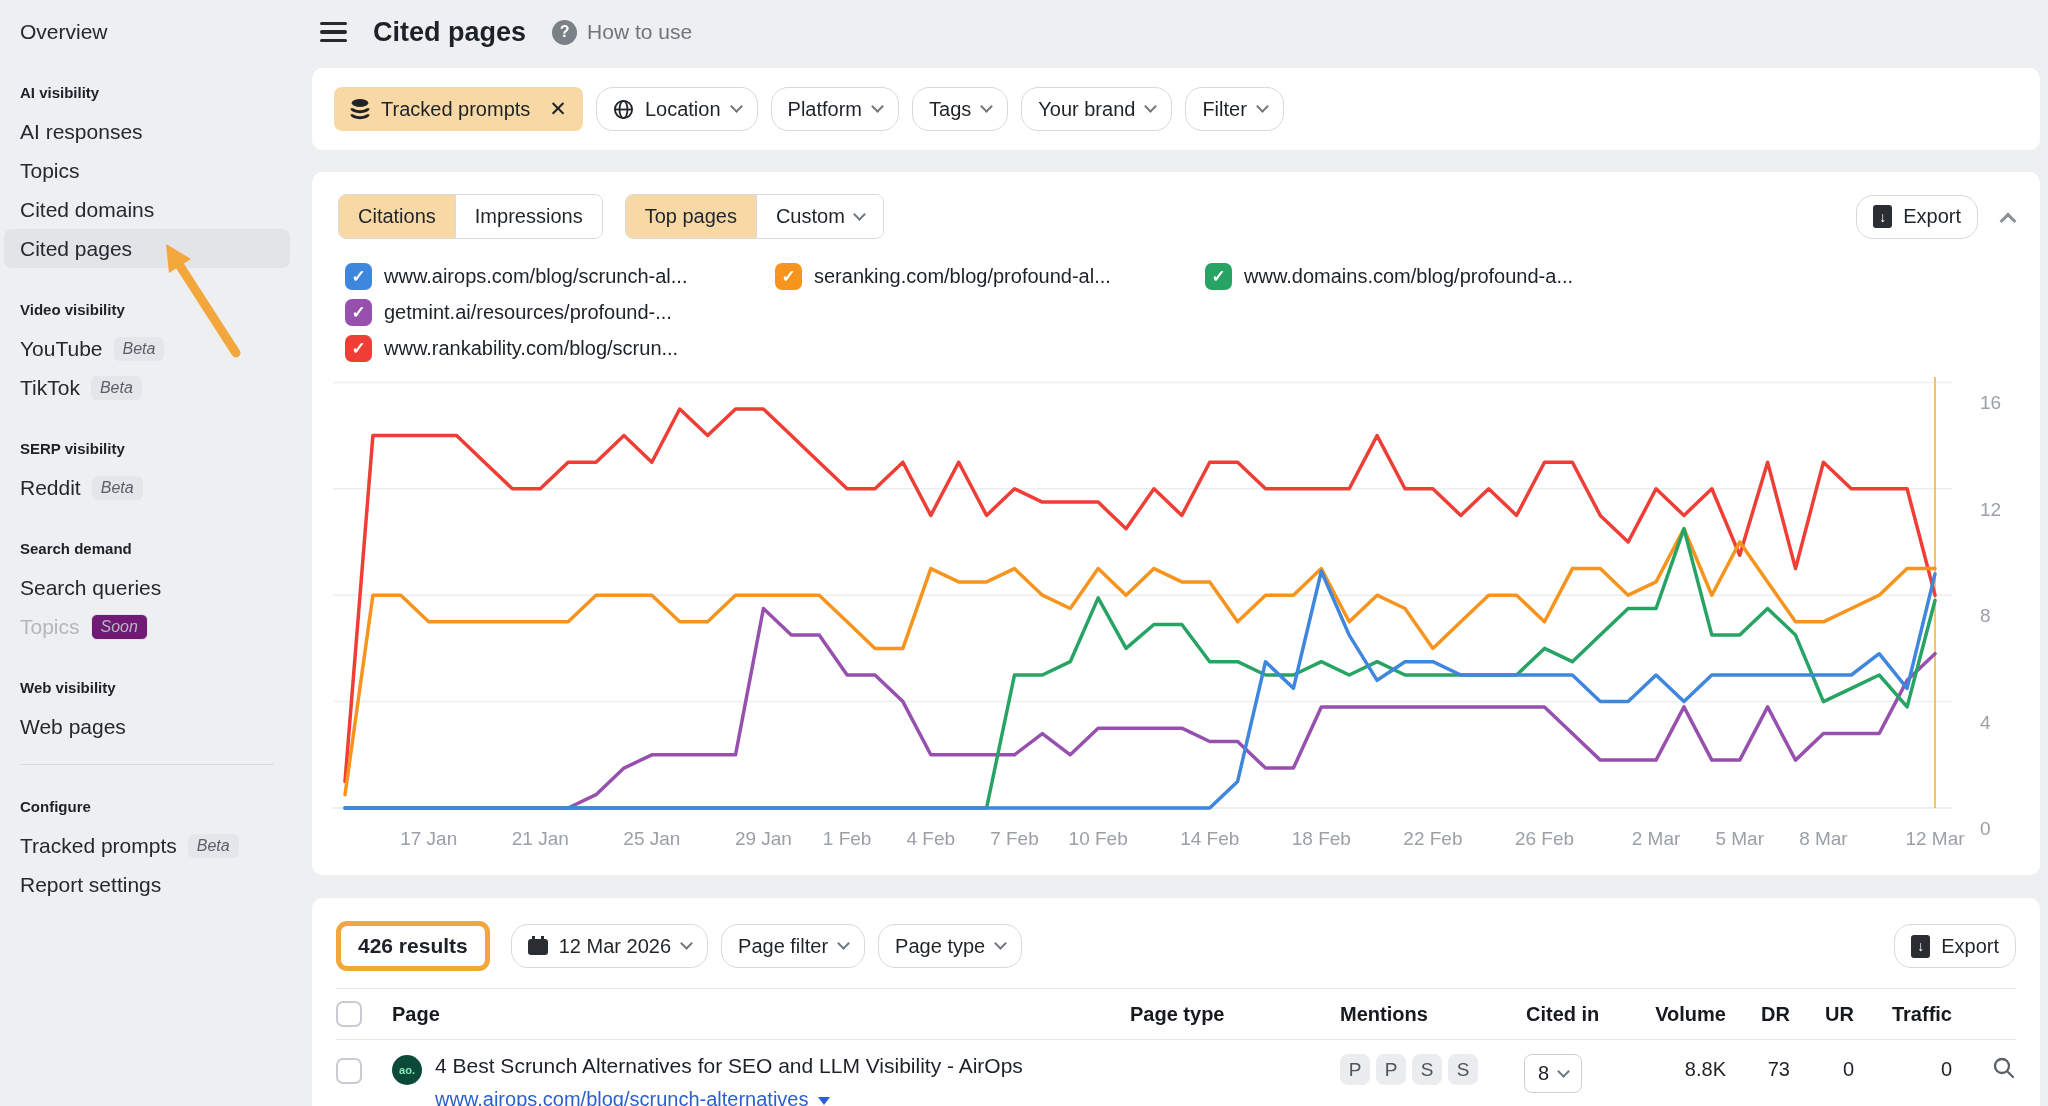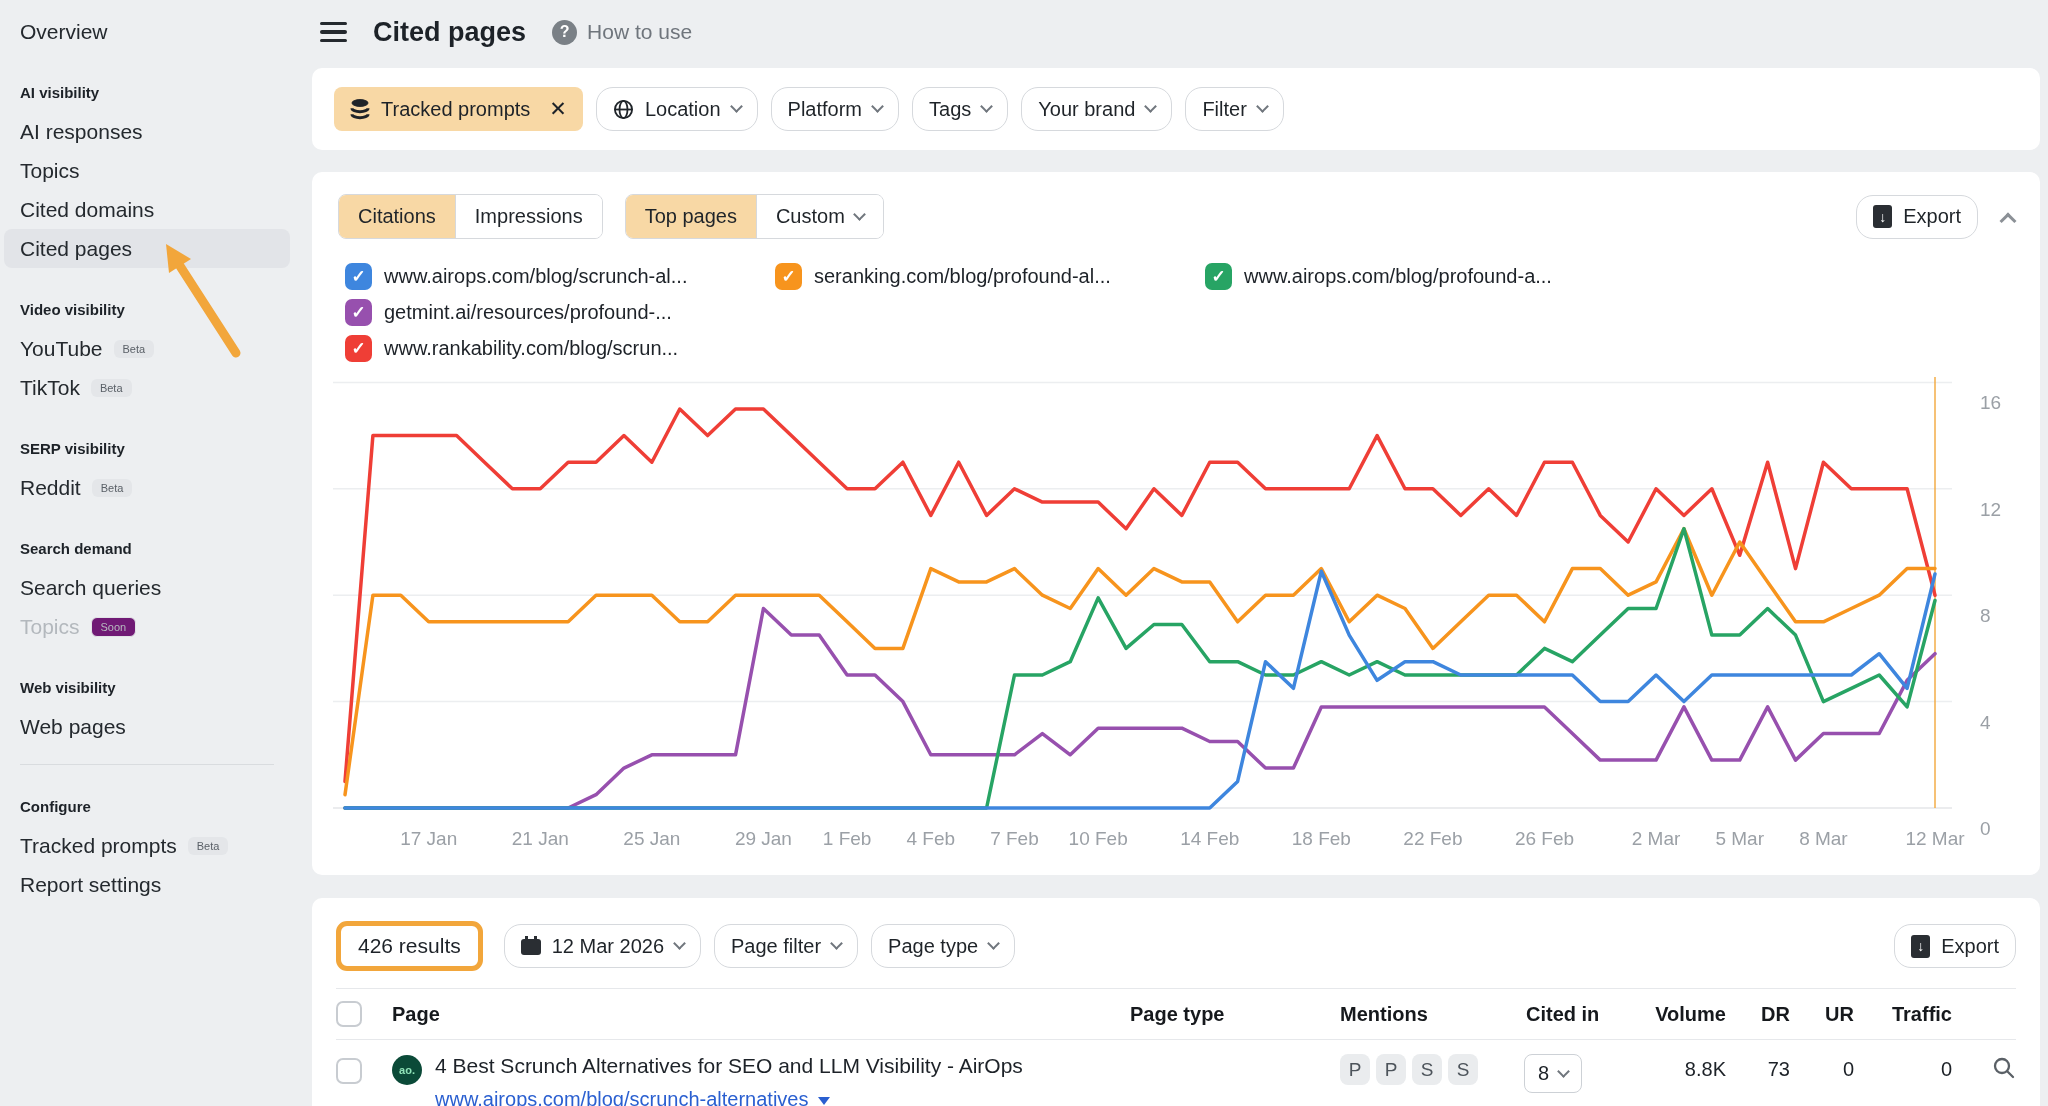--- a/index.html
+++ b/index.html
@@ -8,21 +8,21 @@
   .app { display:flex; width:2048px; height:1106px; }
 
   
   .sidebar { width:312px; flex:none; padding:12px 22px 0 2px; position:relative; }
   .side-item { height:39px; display:flex; align-items:center; padding:0 16px; margin-left:2px;
                border-radius:8px; font-size:21px; color:#24292E; cursor:pointer; white-space:nowrap; }
   .side-item.selected { background:#E2E4E8; }
   .side-item.disabled { color:#B3B8BD; }
   .side-header { height:39px; display:flex; align-items:center; padding:0 16px; margin:22px 0 0 2px;
                  font-size:15px; font-weight:bold; color:#1D2228; white-space:nowrap; }
-  .badge { background:#E4E6E9; color:#595F66; font-size:11px; padding:3px 9px; border-radius:6px; margin-left:11px; }
+  .badge { background:#E4E6E9; color:#595F66; font-size:16px; padding:3px 9px; border-radius:6px; margin-left:11px;font-style:italic; }
   .badge.soon { background:#701a75; border:1px solid #E2E4E7; color:#B6BABF; }
   .side-divider { border-top:1px solid #D9DCDF; margin:18px 16px 0 18px; }
   .arrow-annot { position:absolute; left:128px; top:228px; z-index:5; pointer-events:none; }
 
   
   .main { flex:1; padding-right:8px; }
   .topbar { height:64px; display:flex; align-items:center; }
   .hamburger { width:27px; margin:0 0 0 8px; cursor:pointer; }
   .hamburger span { display:block; height:3.5px; background:#24292E; border-radius:2px; margin:5px 0; }
   .page-title { font-size:27px; font-weight:bold; margin-left:26px; }
@@ -60,21 +60,21 @@
   .legend-check { width:27px; height:27px; border-radius:7px; flex:none; color:#fff; font-size:17px; font-weight:bold;
                   display:flex; align-items:center; justify-content:center; }
   .legend-check::after { content:"✓"; }
   .legend-label { font-size:20px; margin-left:12px; white-space:nowrap; overflow:hidden; }
   #chart-svg { position:absolute; left:0; top:170px; font-family:"Liberation Sans",sans-serif; }
 
   
   .results-card { margin-top:23px; height:260px; padding:18px 24px 0 24px; }
   .results-bar { display:flex; align-items:center; gap:13px; height:60px; }
   .annot-box { border:5px solid #F2A63B; border-radius:11px; padding:8px 17px; background:#fff; margin-right:8px; }
-  .results-count { font-size:21px; font-weight:normal; white-space:nowrap; }
+  .results-count { font-size:21px; font-weight:bold; white-space:nowrap; }
   .cal-icon { width:20px; height:20px; position:relative; }
   .cal-icon::before { content:""; position:absolute; left:0; top:3px; width:20px; height:16px; background:#2A2E33; border-radius:3px; }
   .cal-icon::after { content:""; position:absolute; left:4px; top:0; width:3px; height:6px; background:#2A2E33;
                      box-shadow:9px 0 0 #2A2E33; }
   .spacer { flex:1; }
   .tbl { display:grid; grid-template-columns:56px 1fr 210px 170px 112px 104px 64px 64px 98px 64px;
          align-items:center; }
   .thead { border-top:1px solid #E6E8EB; border-bottom:1px solid #E6E8EB; margin-top:12px; height:52px; }
   .th { font-size:20px; font-weight:bold; color:#16191D; white-space:nowrap; }
   .num { text-align:right; }
@@ -222,21 +222,21 @@
         <div class="legend-item">
           <span class="legend-check" style="background: rgb(62, 134, 222);"></span>
           <span class="legend-label">www.airops.com/blog/scrunch-al...</span>
         </div>
         <div class="legend-item">
           <span class="legend-check" style="background: rgb(247, 148, 29);"></span>
           <span class="legend-label">seranking.com/blog/profound-al...</span>
         </div>
         <div class="legend-item">
           <span class="legend-check" style="background: rgb(39, 164, 100);"></span>
-          <span class="legend-label">www.airops.com/blog/profound-a...</span>
+          <span class="legend-label">www.domains.com/blog/profound-a...</span>
         </div>
         <div class="legend-item" style="width:100%;">
           <span class="legend-check" style="background: rgb(151, 80, 174);"></span>
           <span class="legend-label">getmint.ai/resources/profound-...</span>
         </div>
         <div class="legend-item auto">
           <span class="legend-check" style="background: rgb(239, 62, 54);"></span>
           <span class="legend-label">www.rankability.com/blog/scrun...</span>
         </div>
       </div>

